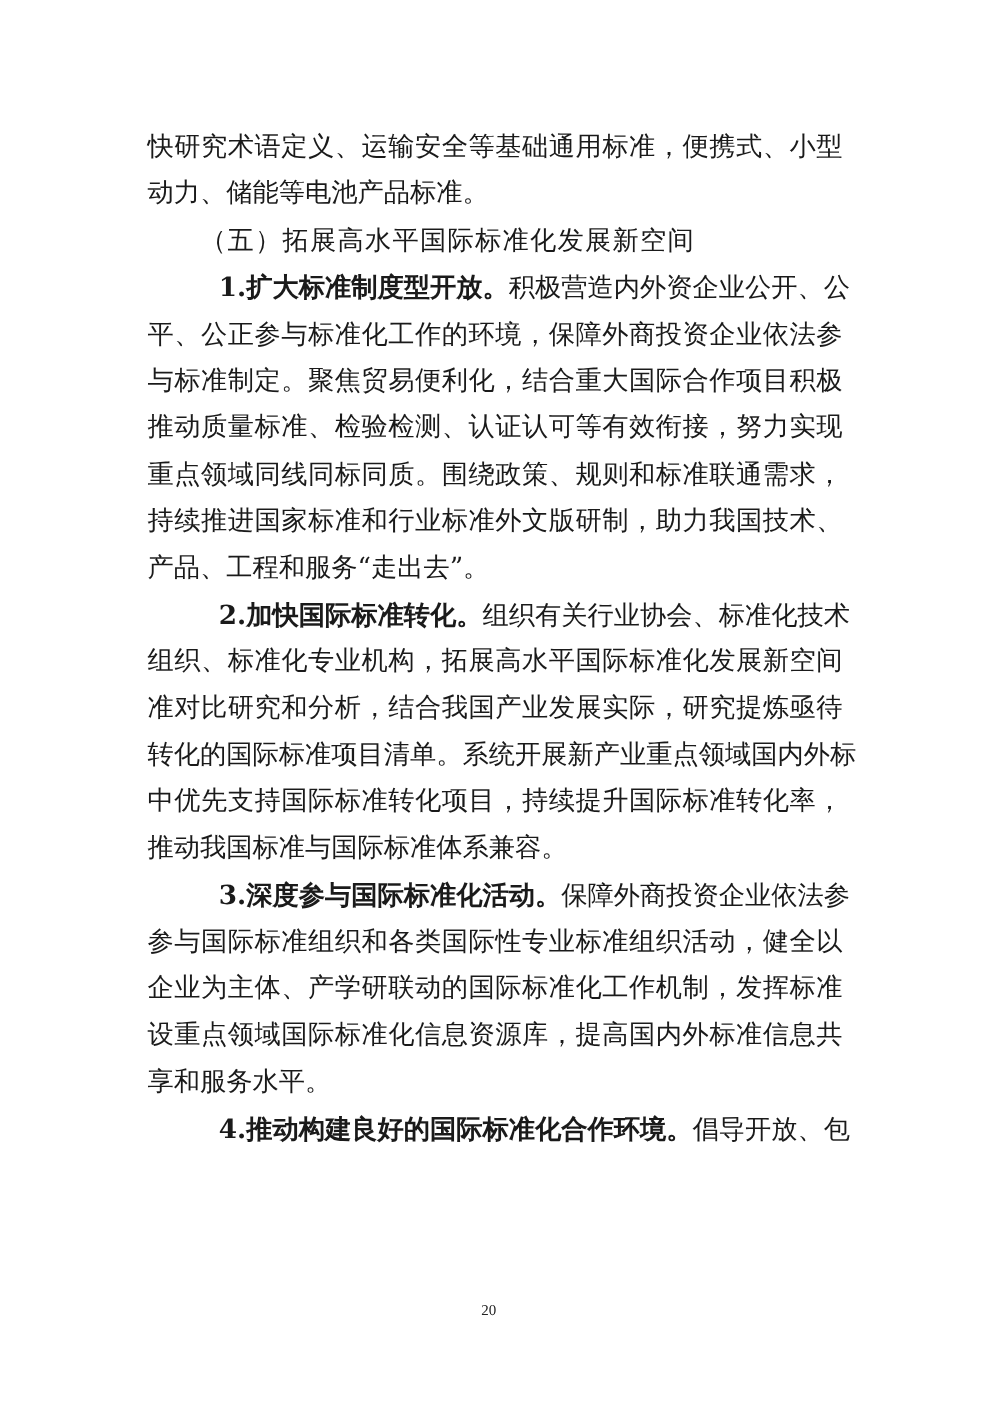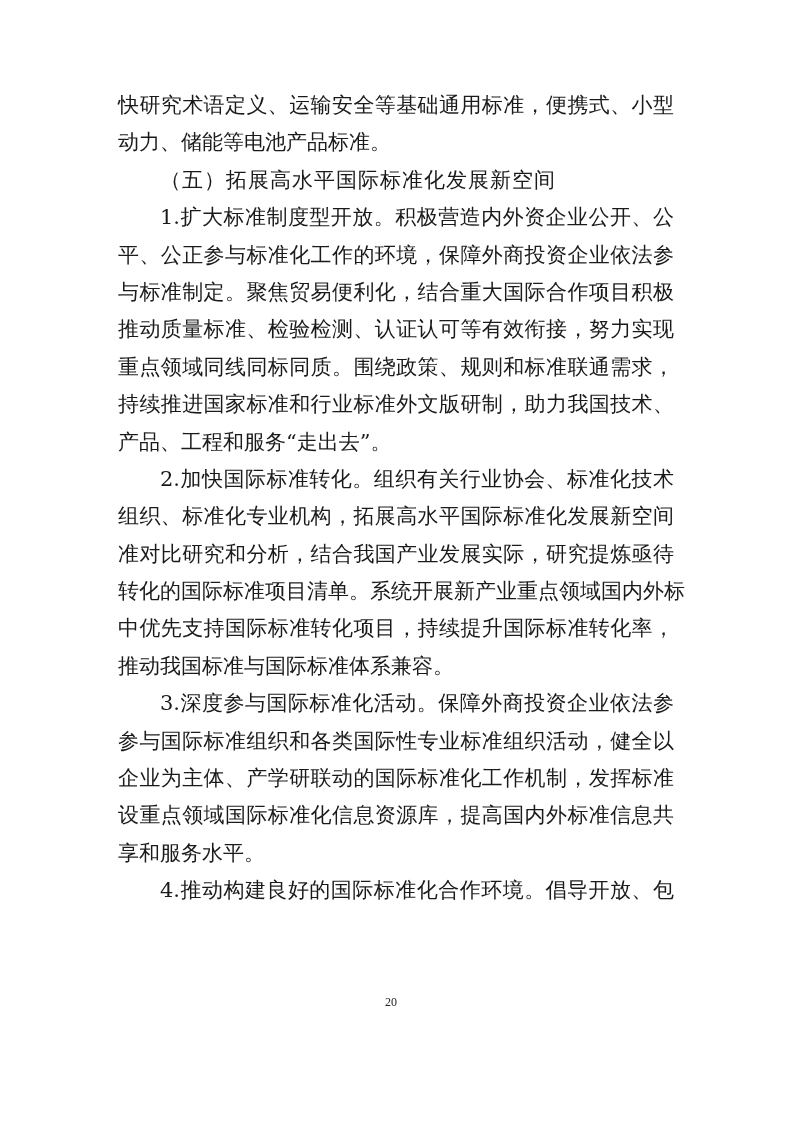--- a/index.html
+++ b/index.html
@@ -1,25 +1,25 @@
 <!DOCTYPE html>
 <html><head>
 <meta charset="utf-8">
 <style>
   html, body { margin: 0; padding: 0; background: #ffffff; }
   body { width: 794px; height: 1123px; position: relative; overflow: hidden;
          font-family: "DejaVu Serif", "Liberation Serif", serif; color: #1a1a1a; }
-  .page { position: absolute; left: 118px; top: 87px; width: 556px; }
+  .page { position: absolute; left: 118px; top: 99px; width: 556px; }
   .line { height: 37.4px; line-height: 37.4px; font-size: 21px; white-space: nowrap;
           text-align: justify; text-align-last: justify; overflow: visible; }
   .line.last { text-align-last: left; }
   .indent { padding-left: 42px; }
   .heading { font-weight: normal; padding-left: 42px; text-align-last: left; letter-spacing: 1px; }
-  .b { font-weight: normal; }
-  .pagenum { position: absolute; top: 995px; left: 0; width: 782px; text-align: center;
+  .b { font-weight: bold; margin-left: 15px; }
+  .pagenum { position: absolute; top: 1041px; left: 0; width: 782px; text-align: center;
              font-family: "Liberation Serif", serif; font-size: 12px; color: #222; }
 </style>
 </head>
 <body>
 
 <div class="page">
   <div class="line">快研究术语定义、运输安全等基础通用标准，便携式、小型</div>
   <div class="line last">动力、储能等电池产品标准。</div>
 
   <div class="line heading">（五）拓展高水平国际标准化发展新空间</div>

